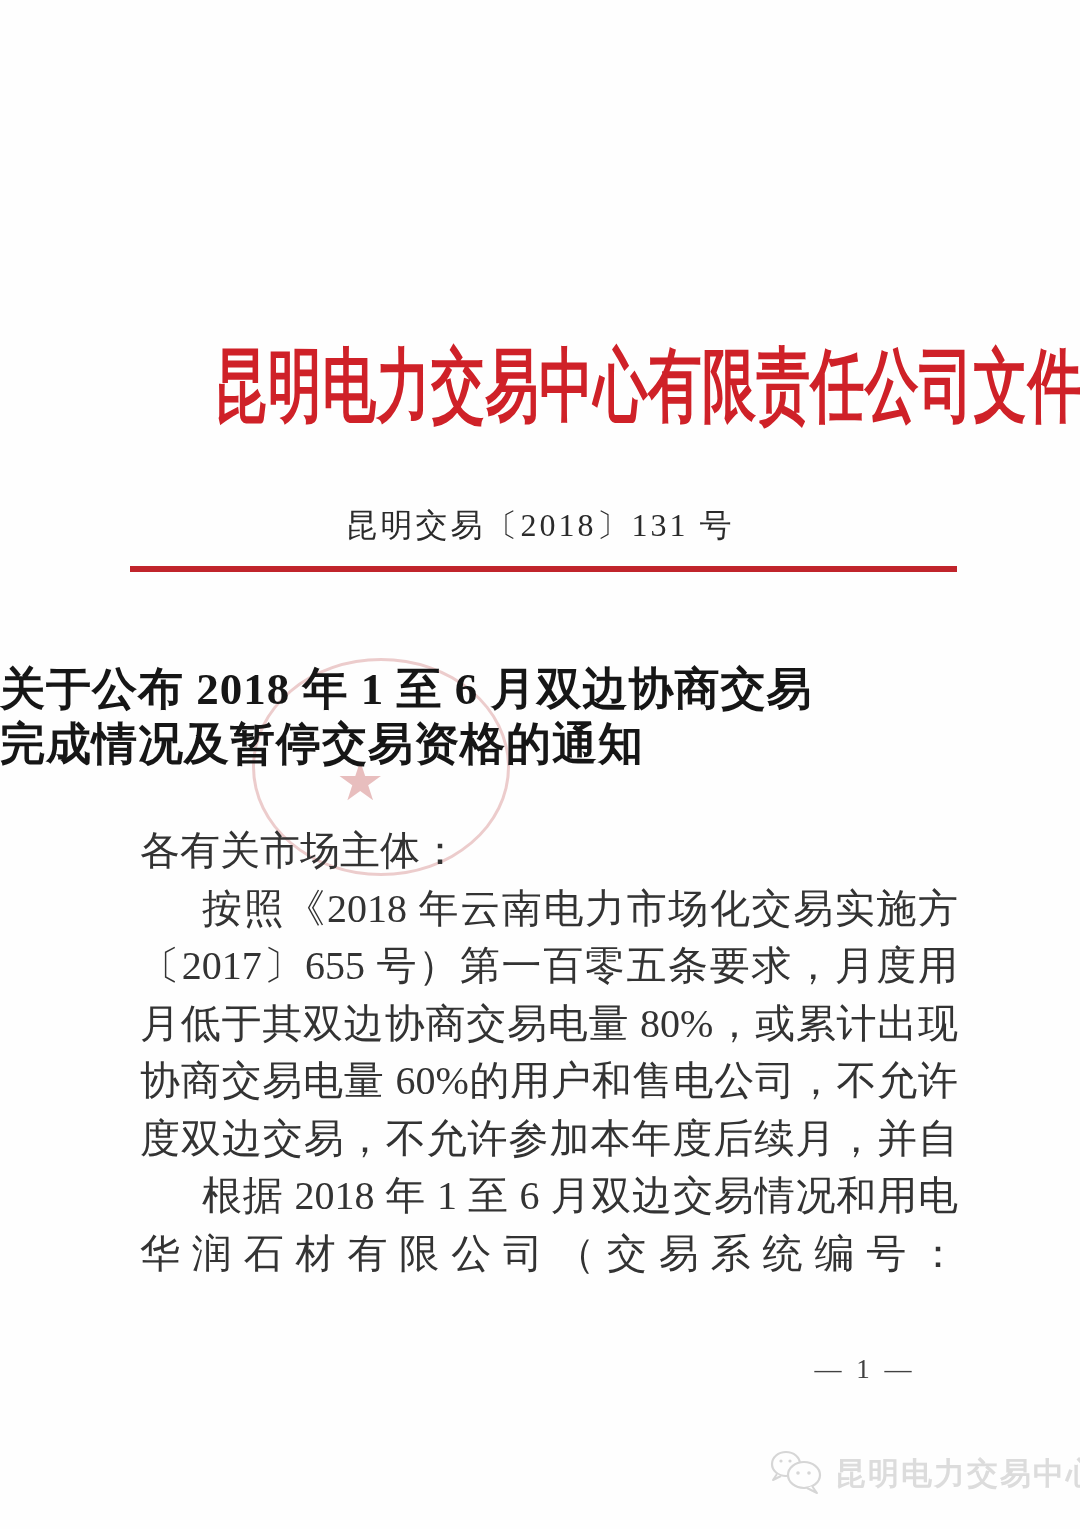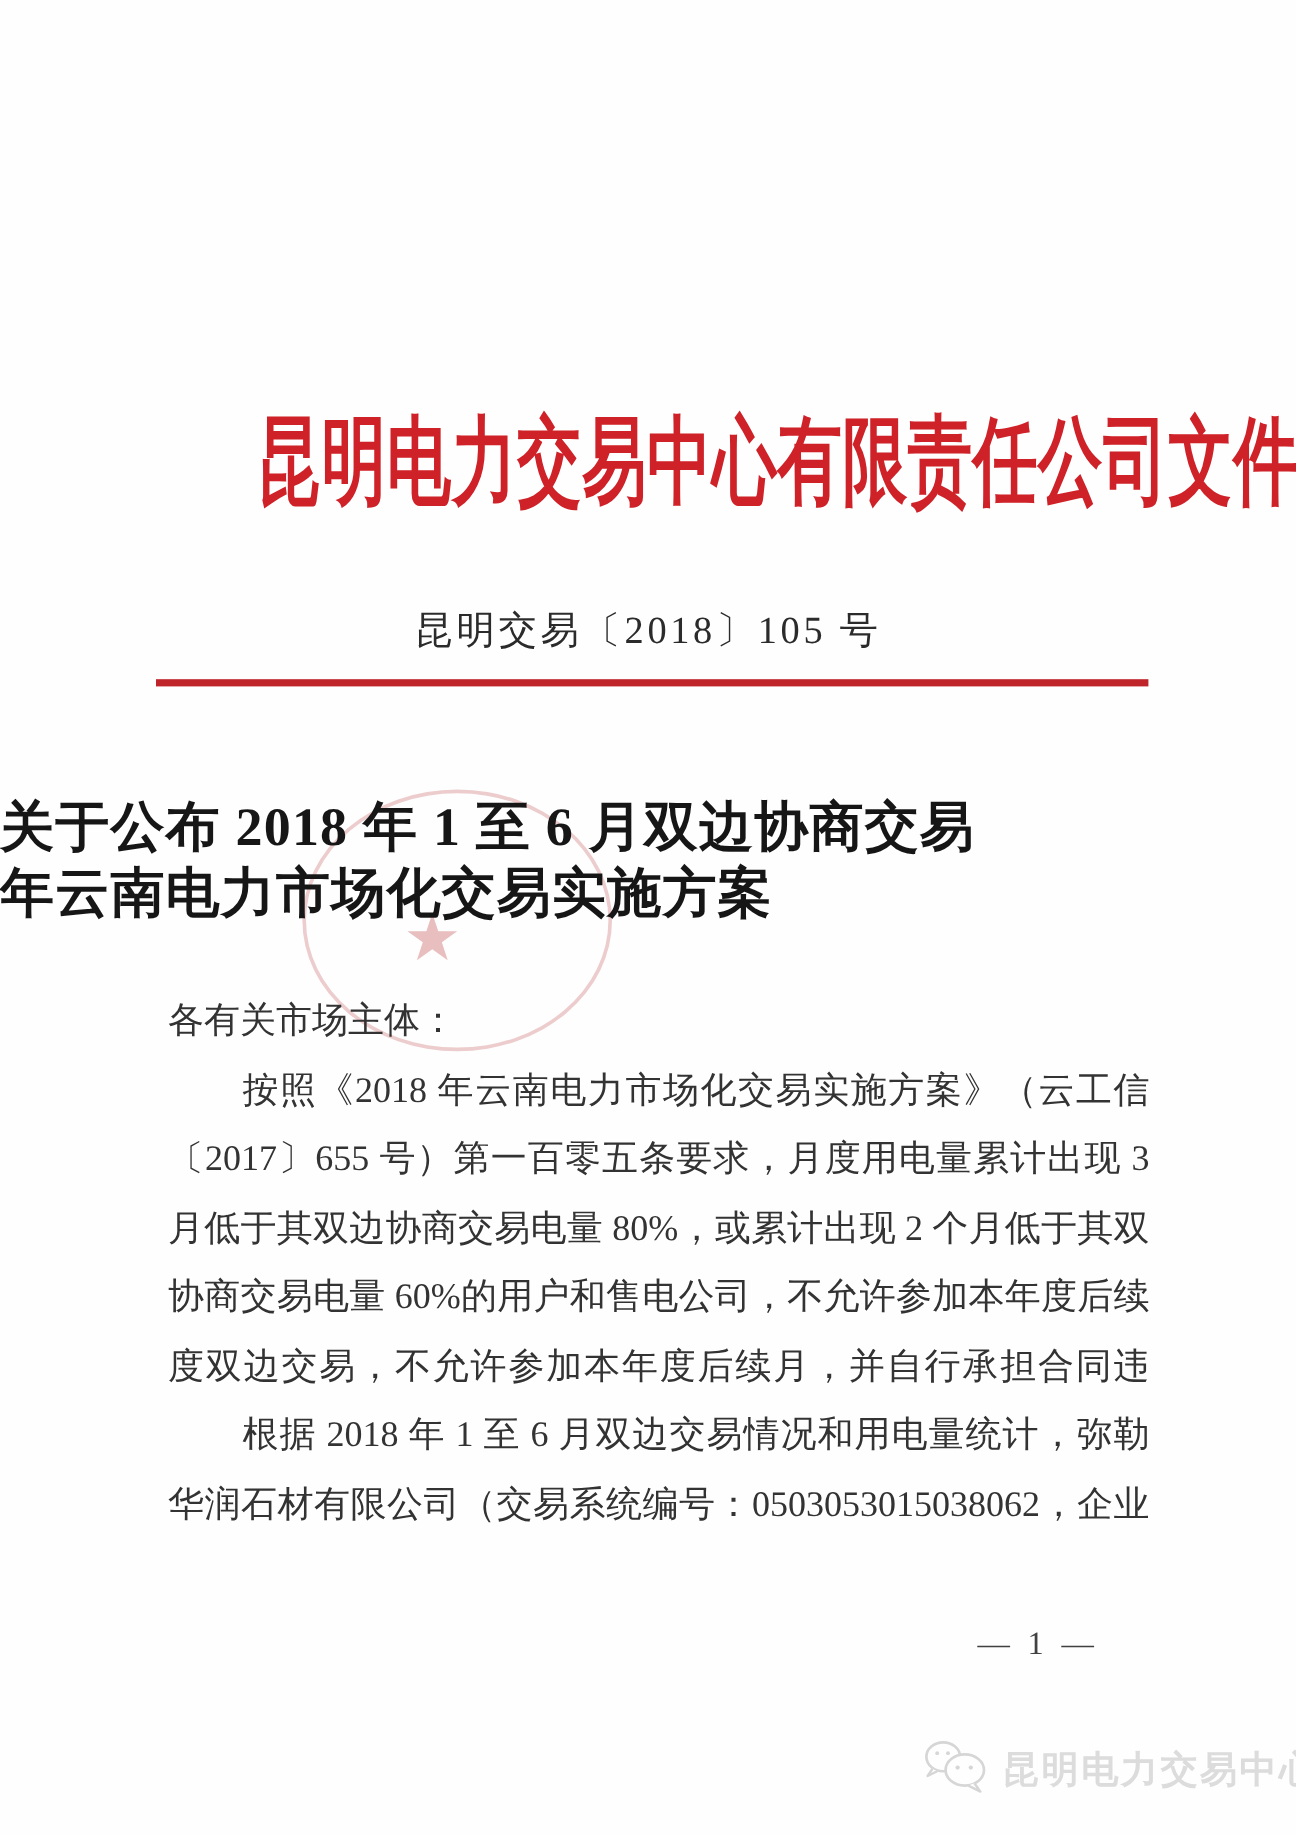--- a/index.html
+++ b/index.html
@@ -65,21 +65,21 @@
     position:absolute; left:336px; top:752px;
     font-size:54px; line-height:60px;
     color:rgba(196,88,88,0.38);
     z-index:1;
   }
 
   
   .body-text {
     position:absolute; left:140px; top:822px;
     width:818px;
-    font-size:30px; line-height:57.5px;
+    font-size:40px; line-height:57.5px;
     color:#333333;
     z-index:2;
   }
   .bline {
     height:57.5px; overflow:hidden;
     text-align:left;
   }
   .bline.full {
     text-align:justify;
     text-align-last:justify;
@@ -110,30 +110,30 @@
 </style>
 </head>
 <body>
 
 <div class="page">
 
   <div class="red-title">
     <span class="inner">昆明电力交易中心有限责任公司文件</span>
   </div>
 
-  <div class="doc-number">昆明交易〔2018〕105 号</div>
+  <div class="doc-number">昆明交易〔2018〕131 号</div>
 
   <div class="red-rule"></div>
 
   <div class="stamp-circle"></div>
   <div class="stamp-star">★</div>
 
   <div class="doc-title">
     <div>关于公布 2018 年 1 至 6 月双边协商交易</div>
-    <div>年云南电力市场化交易实施方案</div>
+    <div>完成情况及暂停交易资格的通知</div>
   </div>
 
   <div class="body-text">
     <div class="bline">各有关市场主体：</div>
     <div class="bline full indent">按照《2018 年云南电力市场化交易实施方案》（云工信电力</div>
     <div class="bline full">〔2017〕655 号）第一百零五条要求，月度用电量累计出现 3 个</div>
     <div class="bline full">月低于其双边协商交易电量 80%，或累计出现 2 个月低于其双边</div>
     <div class="bline full">协商交易电量 60%的用户和售电公司，不允许参加本年度后续月</div>
     <div class="bline full">度双边交易，不允许参加本年度后续月，并自行承担合同违</div>
     <div class="bline full indent">根据 2018 年 1 至 6 月双边交易情况和用电量统计，弥勒市</div>

